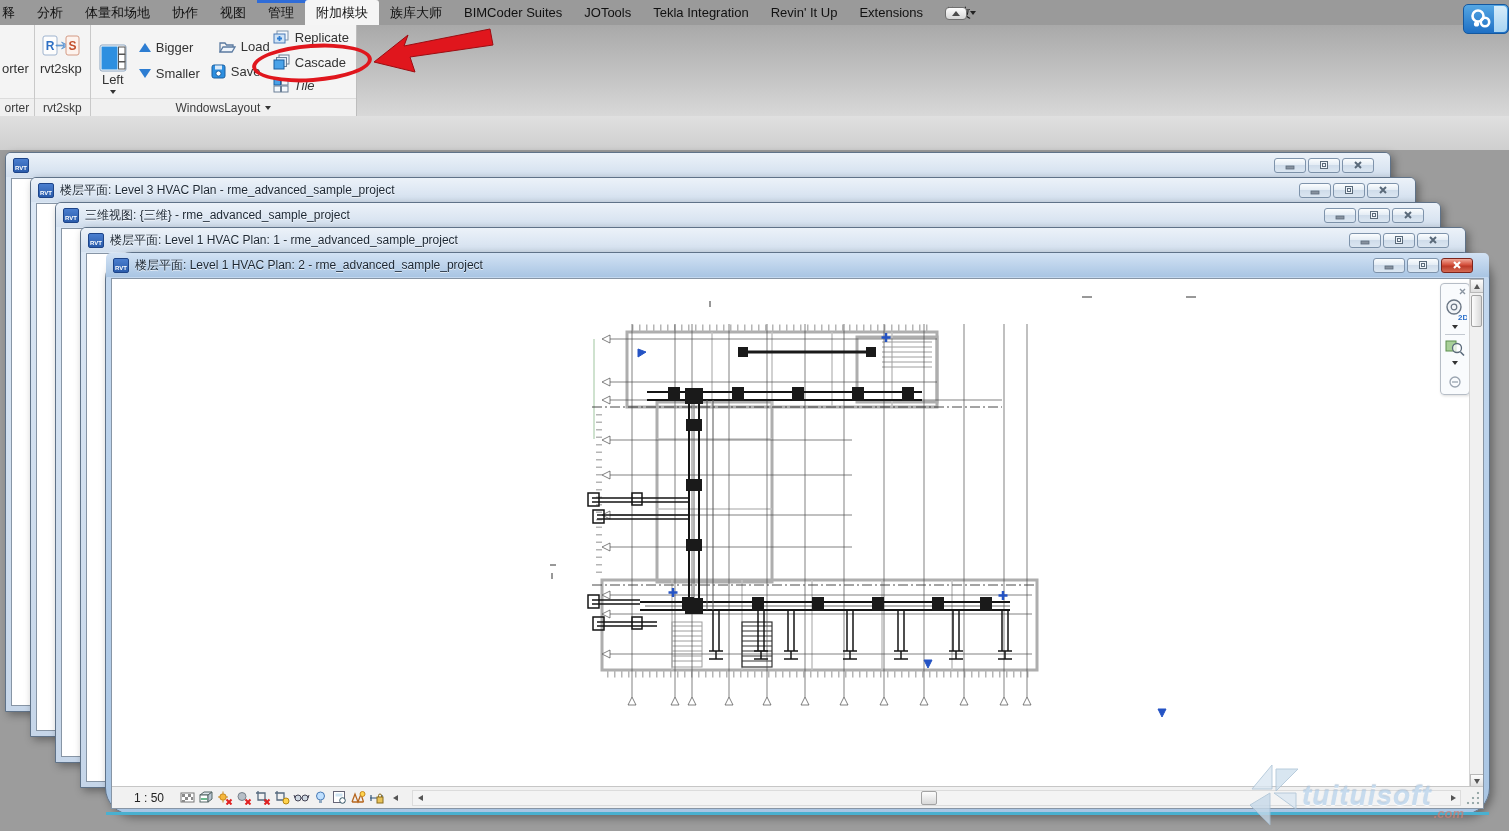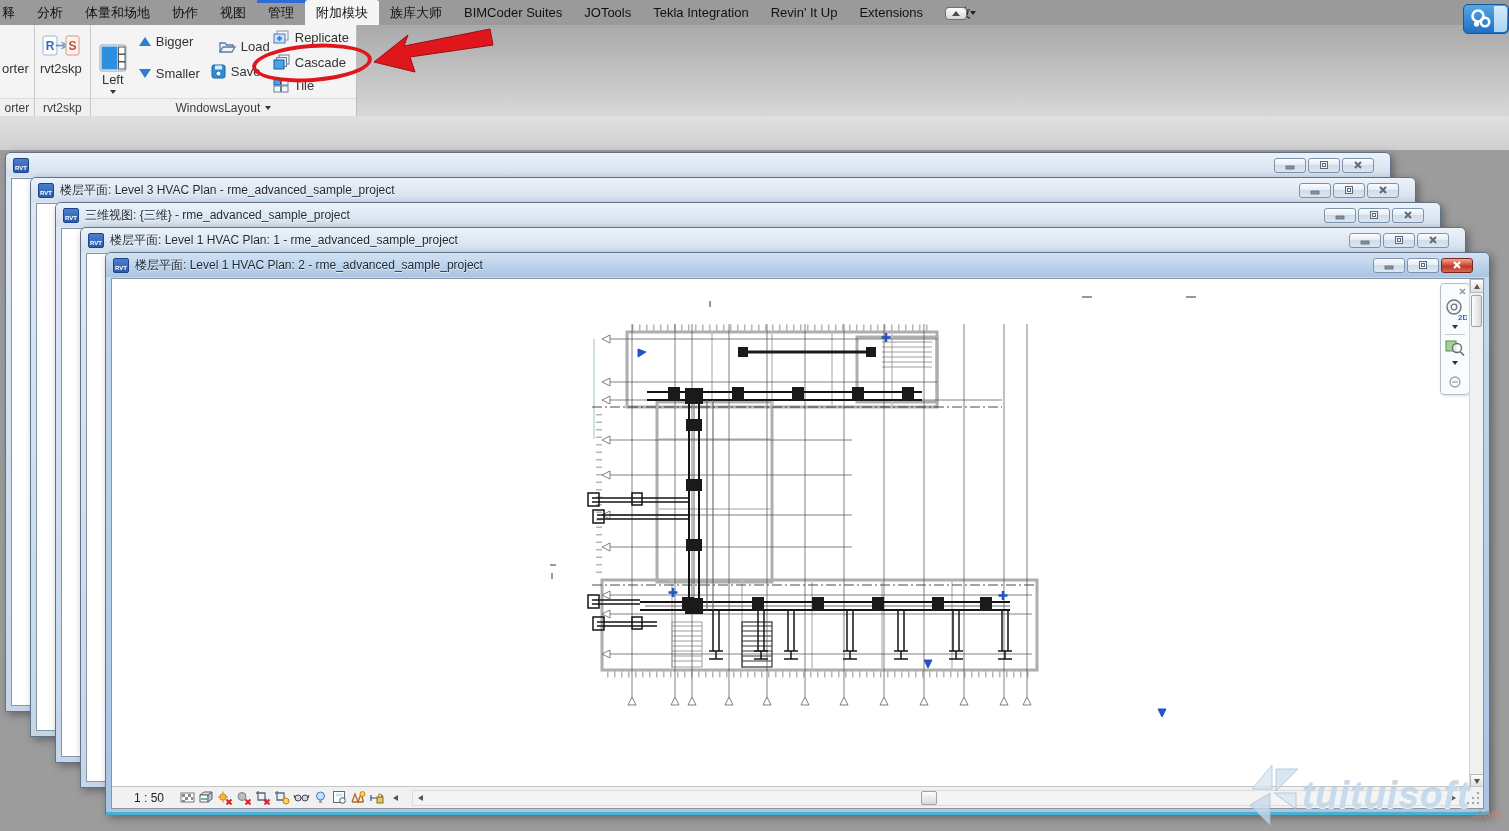--- a/index.html
+++ b/index.html
@@ -83,21 +83,21 @@
   .hthumb { position:absolute; left:508px; top:0; width:16px; height:14px; background:linear-gradient(#fdfdfd,#d9d9d9); border:1px solid #a3a3a3; border-radius:2px; }
   .corner-grip { width:16px; height:16px; margin-right:2px; background:
      radial-gradient(circle at 3px 13px,#9aa 1px,transparent 1.6px),
      radial-gradient(circle at 8px 13px,#9aa 1px,transparent 1.6px),
      radial-gradient(circle at 13px 13px,#9aa 1px,transparent 1.6px),
      radial-gradient(circle at 8px 8px,#9aa 1px,transparent 1.6px),
      radial-gradient(circle at 13px 8px,#9aa 1px,transparent 1.6px),
      radial-gradient(circle at 13px 3px,#9aa 1px,transparent 1.6px); }
   
   .watermark { position:absolute; left:1244px; top:760px; width:268px; height:71px; z-index:12; display:flex; align-items:center; pointer-events:none; }
-  .wm-text { font-size:37px; font-weight:bold; font-style:italic; letter-spacing:1px;
+  .wm-text { font-size:28px; font-weight:bold; font-style:italic; letter-spacing:1px;
      color:rgba(186,211,234,.8); text-shadow:0 1px 1px rgba(255,255,255,.9), 0 -1px 1px rgba(120,150,180,.35); }
   .wm-com { font-size:13px; font-weight:bold; font-style:italic; color:rgba(205,125,115,.75); margin-left:2px; align-self:flex-end; padding-bottom:10px; }
 </style>
 </head>
 <body>
 
 <div class="screen">
 
   <div class="tabbar">
     <div class="accent-strip"></div>
@@ -163,21 +163,21 @@
           <rect x="1" y="1" width="26" height="26" rx="2" fill="#fff" stroke="#8aa4c0"></rect>
           <rect x="2.5" y="2.5" width="16" height="23" fill="#2d8fe0"></rect>
           <rect x="19.5" y="3" width="6.5" height="7" fill="#fff" stroke="#555"></rect>
           <rect x="19.5" y="10.5" width="6.5" height="7" fill="#fff" stroke="#555"></rect>
           <rect x="19.5" y="18" width="6.5" height="7" fill="#fff" stroke="#555"></rect>
         </svg>
         <span class="rbtn-label">Left</span>
         <span class="caret-dn" style="margin-top:3px;"></span>
       </div>
 
-      <div class="rowbtn" style="left:48px; top:9px;text-align:center;">
+      <div class="rowbtn" style="left:48px; top:15px;text-align:center;">
         <span class="tri-up"></span>
         <span class="rbtn-label">Bigger</span>
       </div>
       <div class="rowbtn" style="left:48px; top:41px;">
         <span class="tri-dn"></span>
         <span class="rbtn-label">Smaller</span>
       </div>
 
       <div class="rowbtn" style="left:128px; top:14px;">
         <svg width="17" height="14" viewBox="0 0 17 14">
@@ -204,21 +204,21 @@
         <span class="rbtn-label">Replicate</span>
       </div>
       <div class="rowbtn" style="left:182px; top:29px;">
         <svg width="17" height="16" viewBox="0 0 17 16">
           <rect x="6" y="1" width="10" height="9" fill="#f4f8fc" stroke="#6b7f96"></rect>
           <rect x="3.5" y="3.5" width="10" height="9" fill="#dde9f5" stroke="#6b7f96"></rect>
           <rect x="1" y="6" width="10" height="9" fill="#4aa2e8" stroke="#1b5fa0"></rect>
         </svg>
         <span class="rbtn-label">Cascade</span>
       </div>
-      <div class="rowbtn" style="left:182px; top:53px;">
+      <div class="rowbtn" style="left:182px; top:53px;font-style:italic;">
         <svg width="16" height="15" viewBox="0 0 16 15">
           <rect x="1" y="1" width="6.5" height="6" fill="#4aa2e8" stroke="#1b5fa0"></rect>
           <rect x="8.5" y="1" width="6.5" height="6" fill="#f4f8fc" stroke="#6b7f96"></rect>
           <rect x="1" y="8" width="6.5" height="6" fill="#f4f8fc" stroke="#6b7f96"></rect>
           <rect x="8.5" y="8" width="6.5" height="6" fill="#f4f8fc" stroke="#6b7f96"></rect>
         </svg>
         <span class="rbtn-label">Tile</span>
       </div>
       <div class="rpanel-label">
         <span>WindowsLayout</span>
@@ -337,21 +337,21 @@
         <span class="wbtn">
             <svg width="10" height="10">
               <path d="M2 2 L8 8 M8 2 L2 8" stroke="#5a6a7a" stroke-width="2"></path>
             </svg>
           </span>
       </span>
     </div>
     <div class="client"></div>
   </div>
 
-  <div class="win active" style="left:105px; top:252px; width:1385px; height:563px;">
+  <div class="win active" style="left:105px; top:252px; width:1385px; height:563px;border-radius:27px;">
     <div class="titlebar">
       <span class="rvt-ic">RVT</span>
       <span class="wtitle">楼层平面: Level 1 HVAC Plan: 2 - rme_advanced_sample_project</span>
       <span class="wbtns">
         <span class="wbtn">
             <svg width="10" height="10">
               <rect x="1" y="6" width="8" height="3" fill="#87929e" stroke="#5a6a7a" stroke-width="0.8"></rect>
             </svg>
           </span>
         <span class="wbtn">

